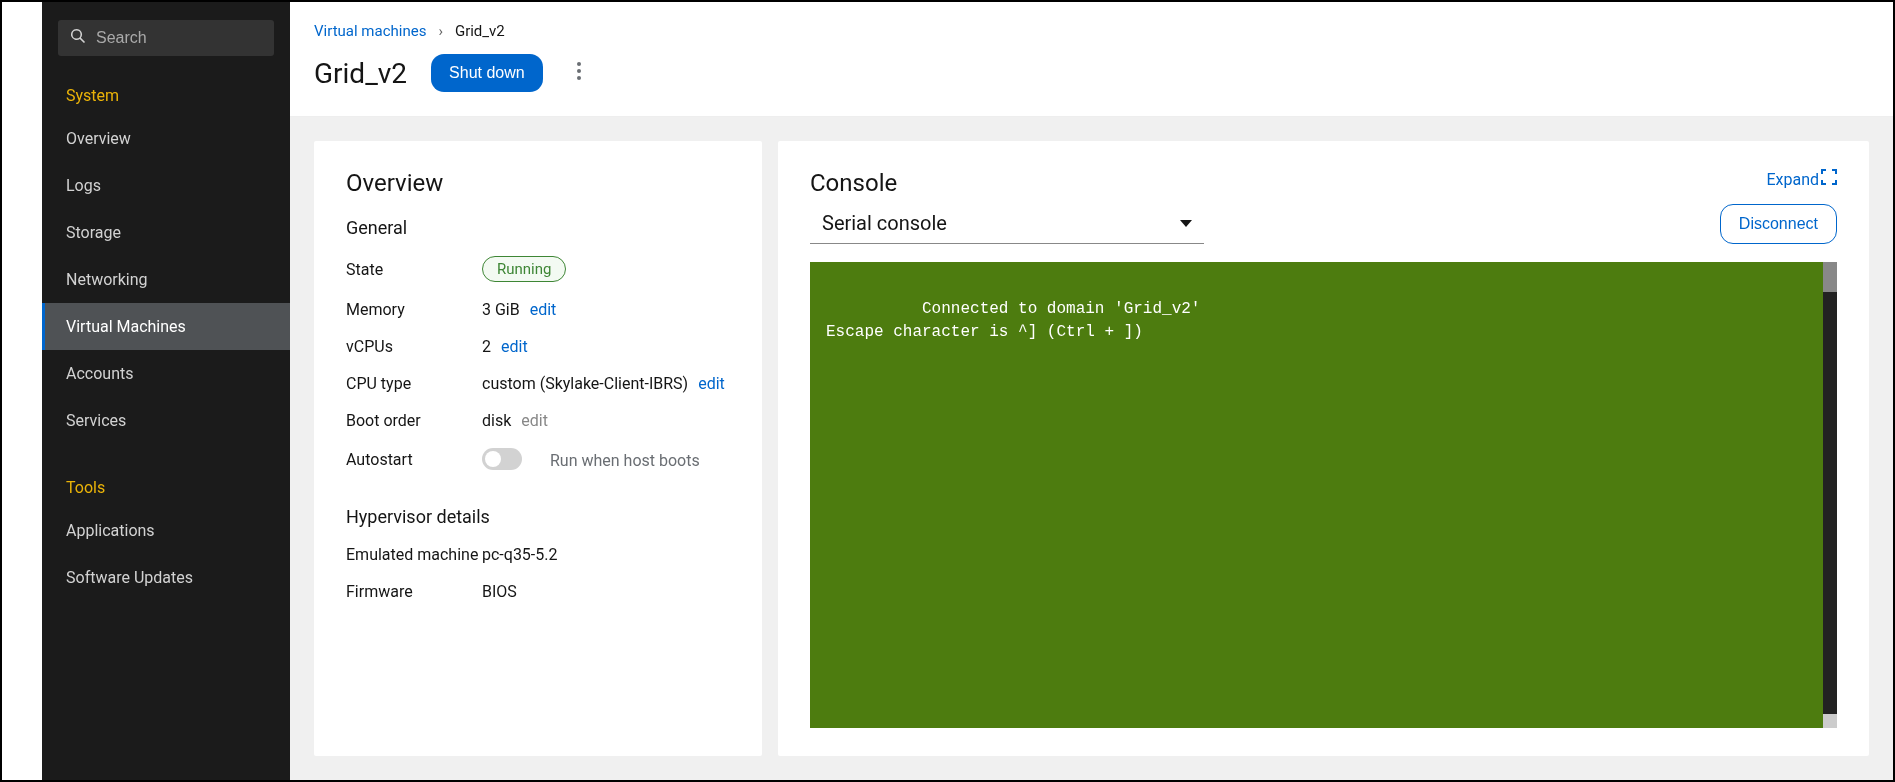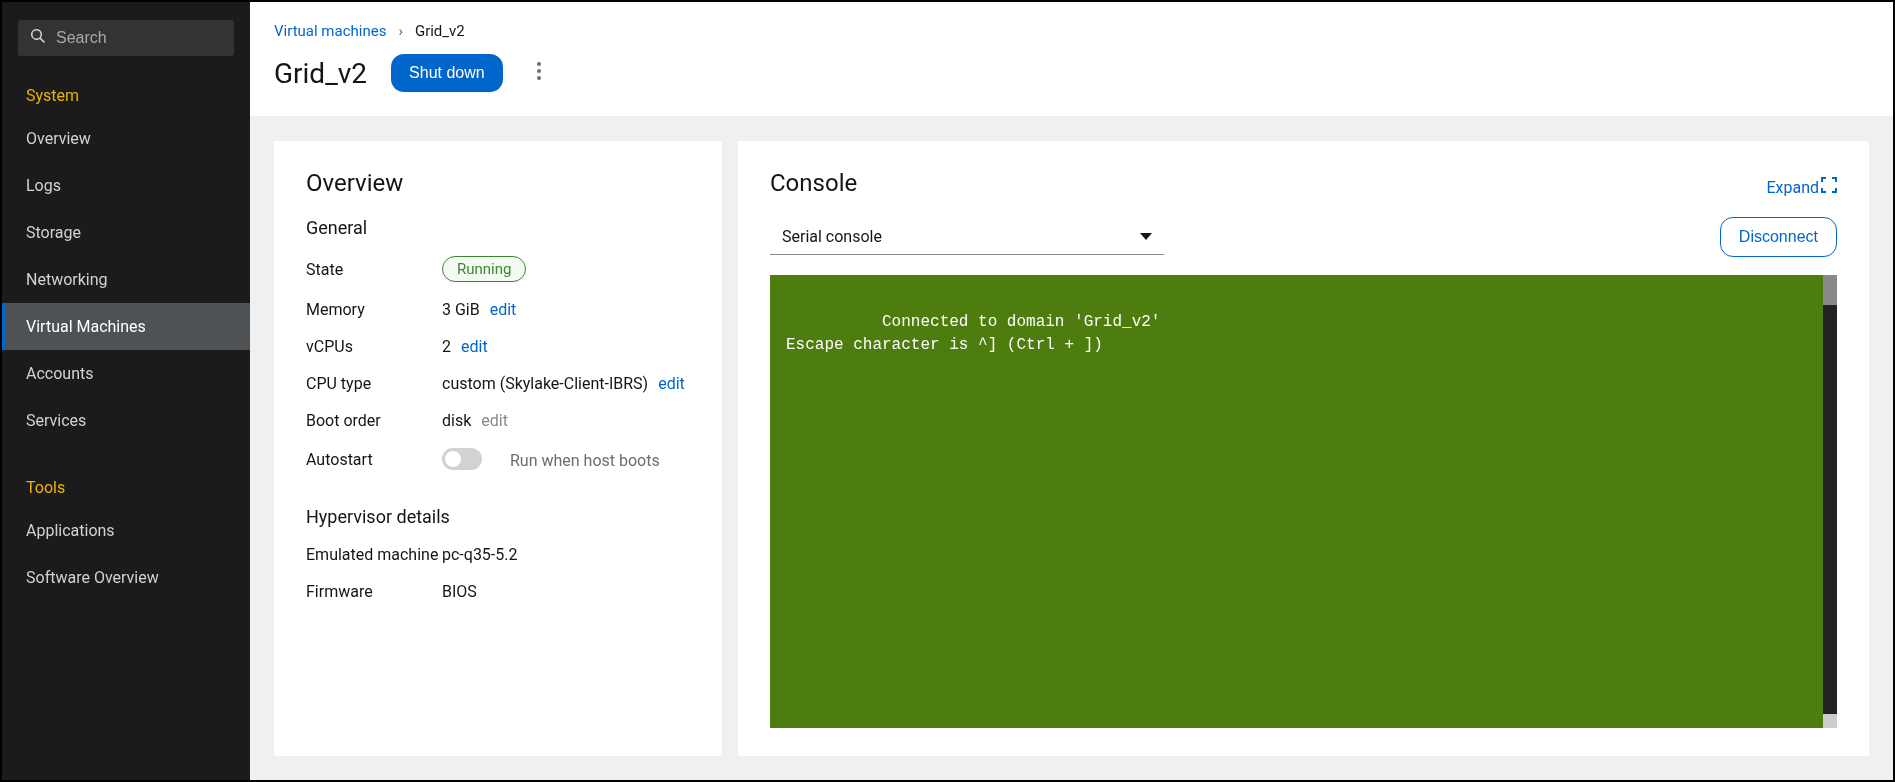--- a/index.html
+++ b/index.html
@@ -1,17 +1,17 @@
 <!DOCTYPE html>
 <html><head>
 <meta charset="utf-8">
 <style>
 * { box-sizing: border-box; margin: 0; padding: 0; }
 body { font-family: -apple-system, BlinkMacSystemFont, "Segoe UI", Roboto, sans-serif; background: #fff; color: #151515; overflow: hidden; }
-.app { display: flex; width: 1895px; height: 782px; border: 2px solid #000; }
+.app { display: flex; width: 1895px; height: 782px; border: 2px solid #000; padding-left: 40px; }
 .sidebar { width: 248px; background: #1b1b1b; color: #d2d2d2; flex-shrink: 0; padding-top: 10px; }
 .search-box { margin: 8px 16px 16px 16px; background: #333; border-radius: 3px; padding: 8px 12px; display: flex; align-items: center; gap: 10px; }
 .search-box svg { width: 16px; height: 16px; fill: #d2d2d2; }
 .search-box input { background: transparent; border: none; color: #d2d2d2; font-size: 16px; outline: none; width: 100%; }
 .search-box input::placeholder { color: #aaa; }
 .nav-section-label { padding: 14px 24px 10px 24px; font-size: 16px; color: #eab308; }
 .nav-item { padding: 14px 24px; font-size: 16px; color: #d2d2d2; cursor: pointer; }
 .nav-item.active { background: #4f5255; border-left: 3px solid #0066cc; padding-left: 21px; color: #fff; }
 .nav-spacer { height: 20px; }
 .main { flex: 1; display: flex; flex-direction: column; background: #fff; overflow: hidden; }
@@ -35,24 +35,24 @@
 .section-title.later { margin-top: 36px; }
 .kv-row { display: flex; align-items: center; margin-bottom: 18px; font-size: 16px; }
 .kv-row .k { width: 136px; flex-shrink: 0; }
 .kv-row .v { display: flex; align-items: flex-end; gap: 10px; }
 .badge { border: 1px solid #3e8635; background: #f3faf2; color: #3e8635; padding: 3px 14px; border-radius: 14px; font-size: 15px; }
 .link { color: #0066cc; cursor: pointer; }
 .link.muted { color: #888; }
 .toggle { width: 40px; height: 22px; background: #d2d2d2; border-radius: 11px; position: relative; cursor: pointer; }
 .toggle::after { content: ""; position: absolute; left: 3px; top: 3px; width: 16px; height: 16px; background: #fff; border-radius: 50%; }
 .toggle-label { color: #6a6e73; margin-left: 18px; }
-.console-header { display: flex; justify-content: space-between; align-items: flex-end; margin-bottom: 20px; }
+.console-header { display: flex; justify-content: space-between; align-items: flex-start; margin-bottom: 6px; }
 .expand-link { color: #0066cc; display: flex; align-items: center; gap: 2px; cursor: pointer; font-size: 16px; }
 .console-controls { display: flex; justify-content: space-between; align-items: center; margin-bottom: 18px; gap: 16px; }
-.select { width: 394px; border: none; border-bottom: 1px solid #888; padding: 8px 12px; font-size: 16px; display: flex; justify-content: space-between; align-items: center; cursor: pointer; background: #fff; }
+.select { width: 394px; border: none; border-bottom: 1px solid #888; padding: 8px 12px; font-size: 20px; display: flex; justify-content: space-between; align-items: center; cursor: pointer; background: #fff; }
 .caret { width: 0; height: 0; border-left: 6px solid transparent; border-right: 6px solid transparent; border-top: 7px solid #151515; }
 .terminal { flex: 1; background: #4d7c0f; color: #fff; font-family: "Courier New", monospace; font-size: 16px; padding: 14px 16px; position: relative; line-height: 1.4; white-space: pre; overflow: hidden; }
 .terminal-scrollbar { position: absolute; right: 0; top: 0; width: 14px; height: 100%; background: #222; }
 .terminal-scrollbar::before { content:""; position:absolute; top:0; left:0; right:0; height:30px; background:#888; }
 .terminal-corner { position: absolute; right: 0; bottom: 0; width: 14px; height: 14px; background: #ccc; }
 </style>
 </head>
 <body>
 
 <div class="app">
@@ -71,21 +71,21 @@
     <div class="nav-item">Logs</div>
     <div class="nav-item">Storage</div>
     <div class="nav-item">Networking</div>
     <div class="nav-item active">Virtual Machines</div>
     <div class="nav-item">Accounts</div>
     <div class="nav-item">Services</div>
 
     <div class="nav-spacer"></div>
     <div class="nav-section-label">Tools</div>
     <div class="nav-item">Applications</div>
-    <div class="nav-item">Software Overview</div>
+    <div class="nav-item">Software Updates</div>
   </aside>
 
   <main class="main">
     <div class="header">
       <nav class="breadcrumb">
         <a href="#">Virtual machines</a>
         <span class="sep">›</span>
         <span class="current">Grid_v2</span>
       </nav>
       <div class="title-row">

